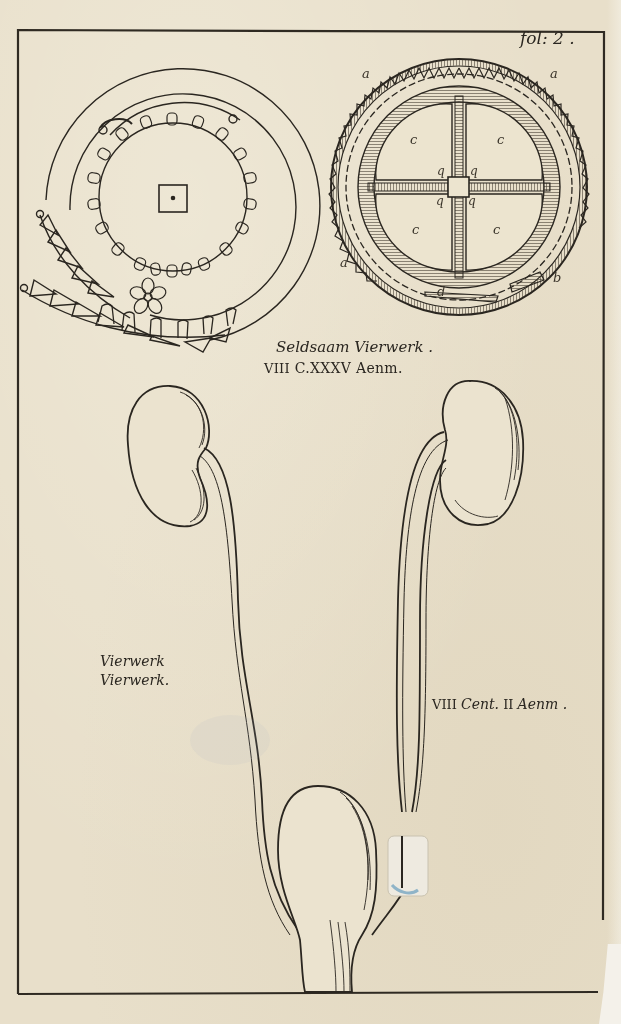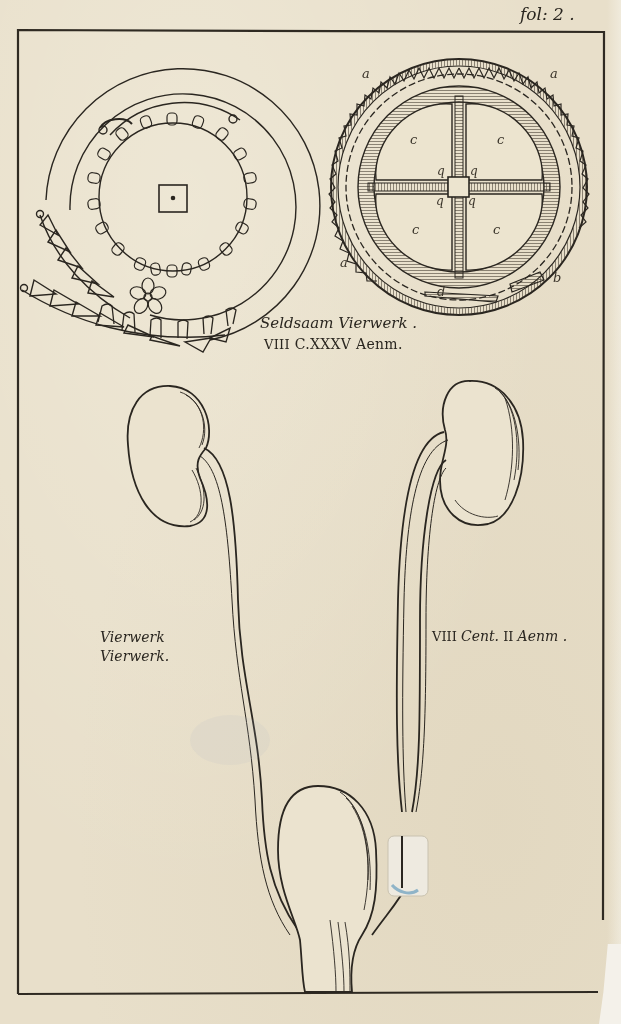--- a/index.html
+++ b/index.html
@@ -20,29 +20,29 @@
     position: absolute; right: 0; top: 0; width: 14px; height: 1024px;
     background: linear-gradient(90deg, rgba(0,0,0,0), rgba(245,242,232,0.6));
   }
   .corner-tear {
     position: absolute; right: 0; bottom: 0; width: 22px; height: 80px;
     background: #f4f1ea;
     clip-path: polygon(40% 0, 100% 0, 100% 100%, 0 100%, 20% 60%);
   }
   svg.plate { position: absolute; left: 0; top: 0; }
   .txt {
-    position: absolute; color: #2a2620; white-space: nowrap;
+    position: absolute; color: #2a2620; white-space: nowrap; margin-top: 24px;
   }
   .folio { left: 520px; top: 4px; font-style: italic; font-size: 17px; }
-  .cap1 { left: 260px; top: 314px; font-style: italic; font-size: 15px; }
+  .cap1 { left: 276px; top: 314px; font-style: italic; font-size: 15px; }
   .cap2 { left: 264px; top: 336px; font-size: 14px; letter-spacing: 0.3px; }
   .cap2 .sc { font-variant: small-caps; font-size: 13px; }
   .cap2 .it { }
   .cap3 { left: 100px; top: 628px; font-style: italic; font-size: 14px; line-height: 19px; }
-  .cap4 { left: 432px; top: 628px; font-size: 13px; text-align: right; }
+  .cap4 { left: 432px; top: 672px; font-size: 13px; text-align: right; }
   .cap4 .it { font-style: italic; font-size: 14px; }
   .lbl { position: absolute; font-style: italic; font-size: 13px; color: #3a342a; }
 </style>
 </head>
 <body>
 
 <div class="paper"></div>
 <div class="right-strip"></div>
 <div class="corner-tear"></div>
 

